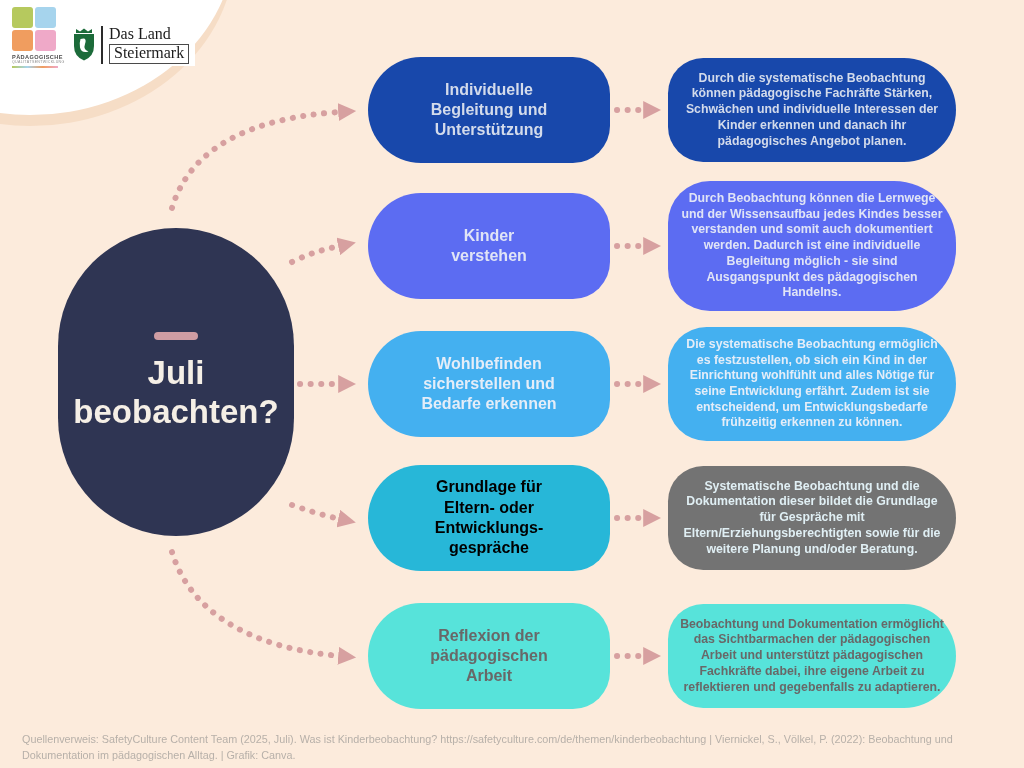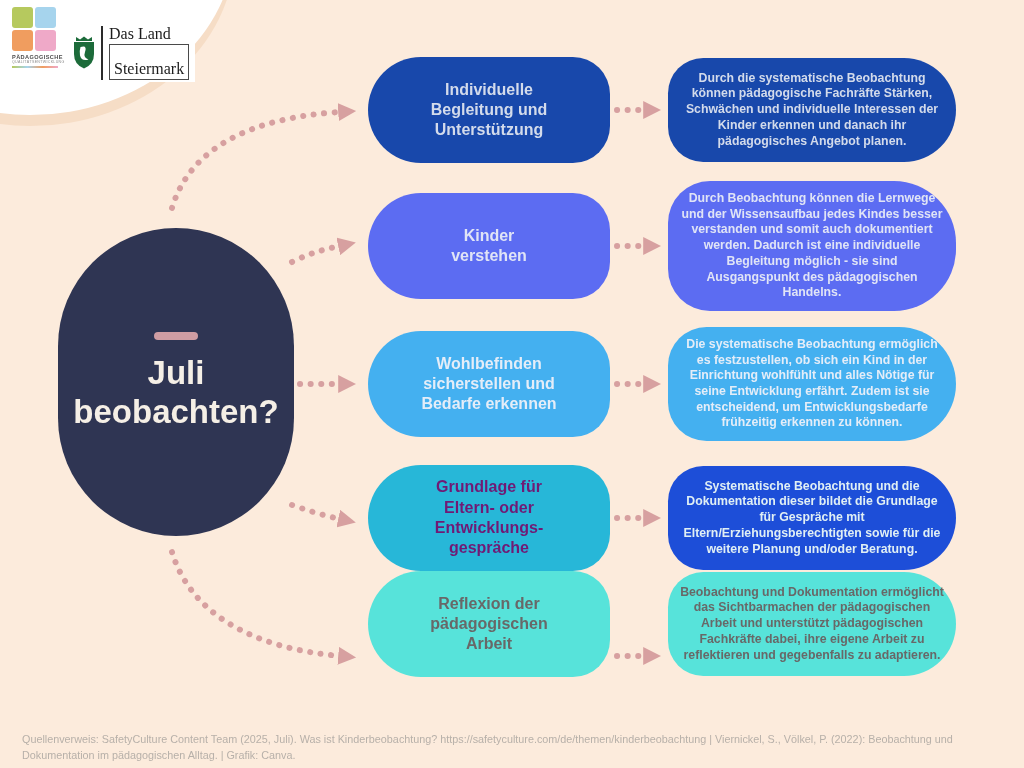--- a/index.html
+++ b/index.html
@@ -18,40 +18,40 @@
   .pq-grid{display:grid;grid-template-columns:21px 21px;grid-template-rows:21px 21px;gap:2px;}
   .pq-sq{border-radius:3px;}
   .pq-sq.g{background:#b6c95e;} .pq-sq.b{background:#a6d4ed;}
   .pq-sq.o{background:#f09d5f;} .pq-sq.p{background:#efa9c8;}
   .pq-t1{font-size:5.6px;font-weight:700;color:#4c4c4c;letter-spacing:.4px;margin-top:3px;}
   .pq-t2{font-size:3.6px;color:#8a8a8a;letter-spacing:.3px;}
   .pq-bar{width:46px;height:2.5px;margin-top:1.5px;background:linear-gradient(90deg,#b6c95e,#a6d4ed,#f09d5f,#efa9c8);}
   .land-logo{position:absolute;left:70px;top:24px;display:flex;align-items:center;background:#fff;padding:2px 6px 2px 2px;}
   .land-text{border-left:2px solid #2b2b2b;padding-left:6px;margin-left:5px;font-family:"Liberation Serif",serif;color:#1c1c1c;}
   .land-l1{font-size:16px;line-height:1.05;}
-  .land-l2{font-size:16px;line-height:1.05;border:1.2px solid #4a4a4a;padding:16px 4px 1px 4px;margin-top:1px;display:inline-block;}
+  .land-l2{font-size:16px;line-height:1.05;border:1.2px solid #4a4a4a;padding:0 4px 1px 4px;margin-top:1px;display:inline-block;}
 
   
   #connectors{position:absolute;left:0;top:0;pointer-events:none;}
   .connector-path{fill:none;stroke:var(--connector);stroke-width:6;stroke-linecap:round;stroke-dasharray:0.1 10.5;}
   .arrowhead{fill:var(--connector);}
 
   
   .center-blob{position:absolute;left:58px;top:228px;width:236px;height:308px;background:var(--center-bg);
     border-radius:118px;display:flex;flex-direction:column;align-items:center;justify-content:center;}
   .dash{width:44px;height:8px;border-radius:4px;background:var(--dash);margin-bottom:14px;}
   .center-title{color:var(--center-text);font-size:33px;font-weight:800;line-height:1.18;text-align:center;white-space:pre-line;}
 
   
   .row{position:absolute;left:368px;width:588px;height:140px;display:flex;align-items:center;justify-content:space-between;}
   .pill{width:242px;min-height:106px;border-radius:60px 42px 42px 60px;display:flex;align-items:center;justify-content:center;
     text-align:center;font-size:16px;font-weight:700;line-height:1.27;padding:8px 12px;white-space:pre-line;}
   .desc{width:288px;min-height:104px;border-radius:42px 62px 62px 42px;display:flex;align-items:center;justify-content:center;
     text-align:center;font-size:12.3px;font-weight:700;line-height:1.28;padding:10px 12px;}
-  .row1{top:40px;} .row2{top:176px;} .row3{top:314px;} .row4{top:448px;} .row5{top:554px;gap:32px;}
+  .row1{top:40px;} .row2{top:176px;} .row3{top:314px;} .row4{top:448px;} .row5{top:586px;gap:32px;}
 
   .footer{position:absolute;left:22px;top:731px;width:988px;font-size:10.8px;line-height:1.5;color:var(--footer);}
 </style>
 </head>
 <body>
 
 <div class="canvas">
 
   <div class="logo-shadow"></div>
   <div class="logo-circle"></div>
@@ -115,25 +115,25 @@
 verstehen</div>
     <div class="desc" style="background: rgb(92, 108, 242); color: rgb(224, 228, 246);">Durch Beobachtung können die Lernwege und der Wissensaufbau jedes Kindes besser verstanden und somit auch dokumentiert werden. Dadurch ist eine individuelle Begleitung möglich - sie sind Ausgangspunkt des pädagogischen Handelns.</div>
   </div>
   <div class="row row3">
     <div class="pill" style="background: rgb(68, 176, 240); color: rgb(228, 237, 248);">Wohlbefinden
 sicherstellen und
 Bedarfe erkennen</div>
     <div class="desc" style="background: rgb(68, 176, 240); color: rgb(228, 237, 248);">Die systematische Beobachtung ermöglich es festzustellen, ob sich ein Kind in der Einrichtung wohlfühlt und alles Nötige für seine Entwicklung erfährt. Zudem ist sie entscheidend, um Entwicklungsbedarfe frühzeitig erkennen zu können.</div>
   </div>
   <div class="row row4">
-    <div class="pill" style="background: rgb(39, 183, 216); color: #701a75;">Grundlage für
+    <div class="pill" style="background: rgb(39, 183, 216); color: #000000;">Grundlage für
 Eltern- oder
 Entwicklungs-
 gespräche</div>
-    <div class="desc" style="background: #1d4ed8; color: rgb(224, 239, 244);">Systematische Beobachtung und die Dokumentation dieser bildet die Grundlage für Gespräche mit Eltern/Erziehungsberechtigten sowie für die weitere Planung und/oder Beratung.</div>
+    <div class="desc" style="background: #737373; color: rgb(224, 239, 244);">Systematische Beobachtung und die Dokumentation dieser bildet die Grundlage für Gespräche mit Eltern/Erziehungsberechtigten sowie für die weitere Planung und/oder Beratung.</div>
   </div>
   <div class="row row5">
     <div class="pill" style="background: rgb(87, 227, 218); color: rgb(104, 104, 104);">Reflexion der
 pädagogischen
 Arbeit</div>
     <div class="desc" style="background: rgb(87, 227, 218); color: rgb(104, 104, 104);">Beobachtung und Dokumentation ermöglicht das Sichtbarmachen der pädagogischen Arbeit und unterstützt pädagogischen Fachkräfte dabei, ihre eigene Arbeit zu reflektieren und gegebenfalls zu adaptieren.</div>
   </div>
 
   <div class="footer">Quellenverweis: SafetyCulture Content Team (2025, Juli). Was ist Kinderbeobachtung? https://safetyculture.com/de/themen/kinderbeobachtung | Viernickel, S., Völkel, P. (2022): Beobachtung und Dokumentation im pädagogischen Alltag. | Grafik: Canva.</div>
 

